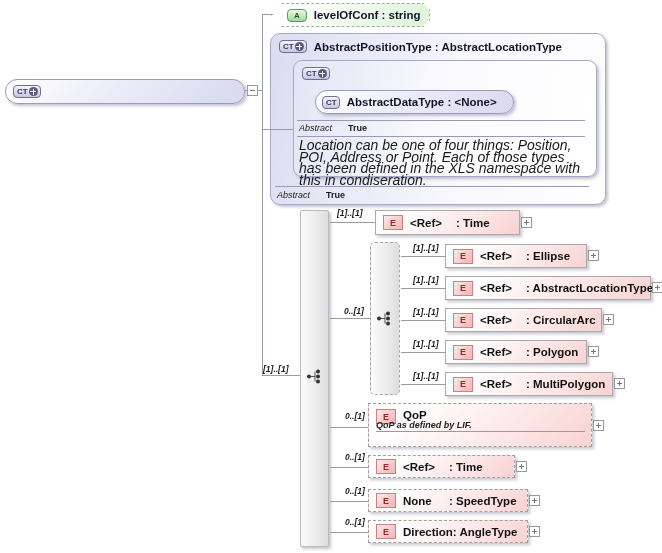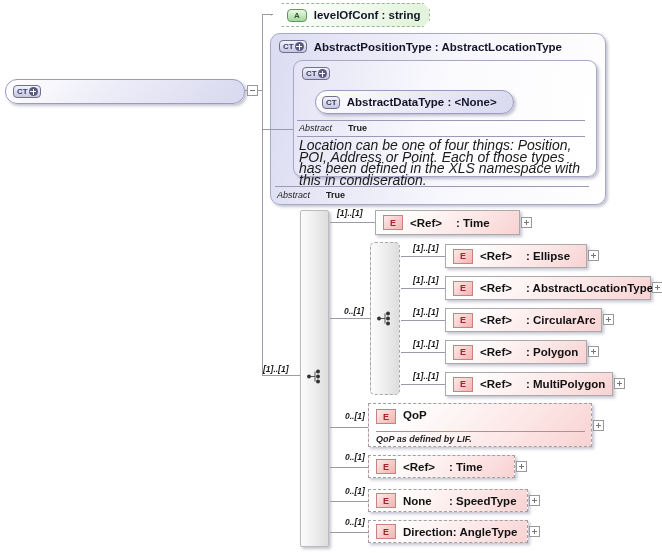--- a/index.html
+++ b/index.html
@@ -184,21 +184,21 @@
     <span class="el-name">&lt;Ref&gt;</span>
     <span class="el-type">: MultiPolygon</span>
   </div>
 
   <div class="el el-dash shadow" style="left:368px;top:403px;width:224px;height:44px;align-items:flex-start;padding-top:5px;">
     <span class="e-icon">
         <span>E</span>
       </span>
     <span class="el-name">QoP</span>
     <span class="sep" style="left:7px;top:27px;width:209px;background:#b09090;"></span>
-    <span class="eldoc" style="left:7px;top:30px;">QoP as defined by LIF.</span>
+    <span class="eldoc" style="left:7px;top:16px;">QoP as defined by LIF.</span>
   </div>
 
   <div class="el el-dash shadow" style="left:368px;top:455px;width:147px;height:23px;">
     <span class="e-icon">
         <span>E</span>
       </span>
     <span class="el-name">&lt;Ref&gt;</span>
     <span class="el-type">: Time</span>
   </div>
 

